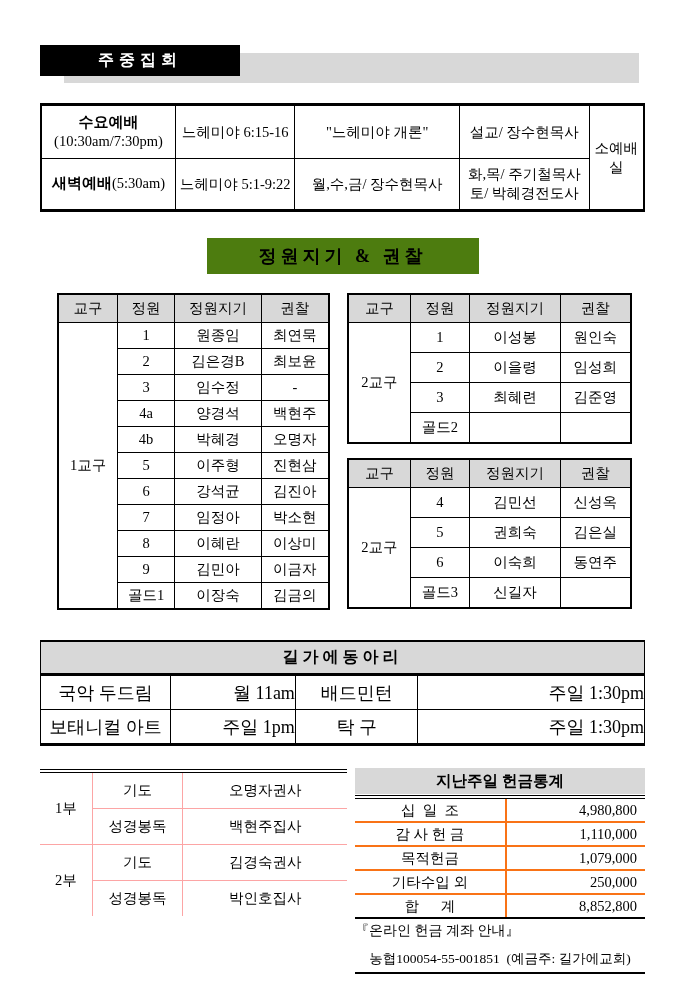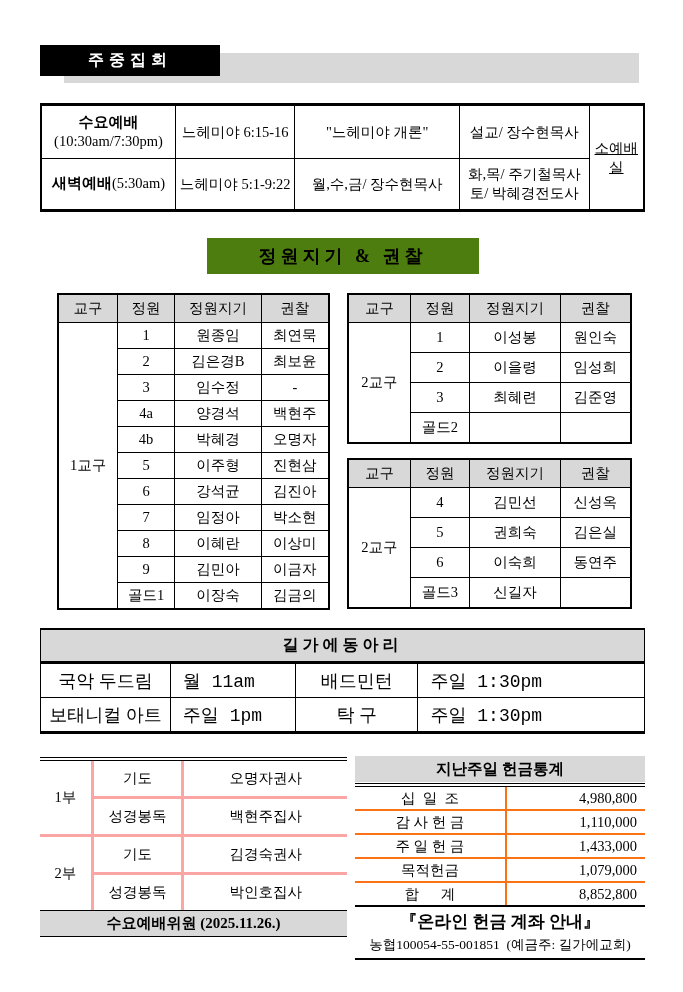--- a/index.html
+++ b/index.html
@@ -5,83 +5,83 @@
   html,body{margin:0;padding:0;background:#888;}
   .page{width:683px;height:992px;background:#fff;margin:0 auto;position:relative;
         font-family:"Liberation Serif","DejaVu Serif",serif;color:#000;overflow:hidden;
         box-sizing:border-box;padding:45px 38px 0 40px;}
   table{border-collapse:collapse;}
   td,th{padding:0;}
 
   
   .banner{position:relative;height:38px;margin-bottom:9px;}
   .banner-shadow{position:absolute;left:24px;right:6px;top:8px;height:30px;background:#d8d8d8;}
-  .banner-box{position:absolute;left:0;top:0;width:180px;height:31px;background:#000;color:#fff;
+  .banner-box{position:absolute;left:0;top:0;width:200px;height:31px;background:#000;color:#fff;
               display:flex;align-items:center;justify-content:center;
               font-family:"Liberation Sans","DejaVu Sans",sans-serif;
               font-weight:bold;font-size:16px;letter-spacing:5px;z-index:1;}
 
   
   .weekday{width:100%;border-top:3px solid #000;border-bottom:3px solid #000;
            border-left:2px solid #000;border-right:2px solid #000;table-layout:fixed;margin-top:20px;}
   .weekday td{border:1.5px solid #000;text-align:center;font-size:14.5px;line-height:1.3;}
   .weekday tr:first-child td{height:52px;}
   .weekday tr:last-child td{height:50px;}
   .svc{font-weight:bold;font-size:15px;}
-  .small-cell{font-size:13px;text-decoration:underline;}
+  .small-cell{font-size:13px;}
 
   
   .sec-title{width:272px;height:36px;margin:26px auto 0 auto;background:#4d7c0f;
              display:flex;align-items:center;justify-content:center;
              font-weight:bold;font-size:18px;letter-spacing:4px;}
 
   
   .garden-wrap{display:flex;justify-content:space-between;padding:19px 13px 0 17px;}
   .gtable{border:2px solid #000;table-layout:fixed;}
   .gtable th{background:#d8d8d8;border:1px solid #000;font-weight:normal;font-size:14.5px;}
   .gtable td{border:1px solid #000;text-align:center;font-size:14.5px;}
   .gt-left{width:273px;}
   .gt-left th{height:27px;}
   .gt-left td{height:25px;}
   .gt-right{width:285px;}
   .gt-right th{height:27px;}
   .gt-right td{height:29px;}
   .gt-gap{height:14px;}
 
   
-  .club{width:100%;margin-top:18px;border:1.5px solid #000;border-top:2.5px solid #000;
+  .club{width:100%;margin-top:30px;border:1.5px solid #000;border-top:2.5px solid #000;
         border-bottom:3px solid #000;table-layout:fixed;}
   .club .club-head{background:#d8d8d8;height:31px;text-align:center;font-weight:bold;
         font-size:16px;letter-spacing:4px;border-bottom:3px solid #000;}
   .club td{border:1px solid #000;font-size:18px;height:33px;}
   .club .c-center{text-align:center;}
-  .club .c-left{text-align:left;padding-left:12px;font-family:Liberation Mono, monospace;}
+  .club .c-left{text-align:right;padding-left:12px;}
 
   
   .bottom{display:flex;justify-content:space-between;margin-top:22px;}
   .b-left{width:307px;}
   .b-right{width:290px;}
   .sub-title{height:26px;background:#d8d8d8;display:flex;align-items:center;justify-content:center;
              font-weight:bold;font-size:15.5px;}
   .dbl-line{height:2px;border-top:1.5px solid #000;border-bottom:1.5px solid #000;margin-top:1px;}
 
   .worship{width:100%;border:hidden;table-layout:fixed;}
-  .worship td{border:3px solid #fca5a5;text-align:center;font-size:14.5px;height:35px;}
+  .worship td{border:1px solid #fca5a5;text-align:center;font-size:14.5px;height:35px;}
   .wed-title{height:25px;background:#d8d8d8;border-top:1px solid #000;border-bottom:1px solid #000;
              display:flex;align-items:center;justify-content:center;font-weight:bold;font-size:15px;}
   .wed-prayer{height:24px;display:flex;align-items:center;justify-content:center;
               font-size:14.5px;border-bottom:2.5px solid #000;}
 
   .offer{width:100%;border:hidden;table-layout:fixed;}
   .offer td{border:2px solid #f97316;font-size:14.5px;height:22px;}
   .offer .o-label{text-align:center;white-space:pre;}
   .offer .o-amt{text-align:right;padding-right:8px;margin-top:48px;}
   .online-wrap{border-top:2.5px solid #000;border-bottom:2.5px solid #000;padding:3px 0 4px 0;}
-  .online-title{text-align:center;font-weight:bold;font-size:17px;}
-  .account{text-align:center;font-size:13.5px;margin-top:3px;white-space:pre;}
+  .online-title{font-weight:normal;font-size:14px;}
+  .account{text-align:center;font-size:13.5px;margin-top:10px;white-space:pre;}
 </style>
 </head>
 <body>
 
 <div class="page">
 
   <div class="banner">
     <div class="banner-shadow"></div>
     <div class="banner-box">주중집회</div>
   </div>
@@ -325,47 +325,46 @@
           <td rowspan="2">2부</td>
           <td>기도</td>
           <td>김경숙권사</td>
         </tr>
         <tr>
           <td>성경봉독</td>
           <td>박인호집사</td>
         </tr>
       </tbody>
         </table>
-      <div class="wed-title">수요예배위원 (2025.11.26.)</div>
     </div>
 
     <div class="b-right">
       <div class="sub-title">지난주일 헌금통계</div>
       <div class="dbl-line"></div>
       <table class="offer">
         <colgroup>
             <col style="width:52%">
             <col style="width:48%">
           </colgroup>
         <tbody>
             <tr>
               <td class="o-label">십  일  조</td>
               <td class="o-amt">4,980,800</td>
             </tr>
         <tr>
               <td class="o-label">감 사 헌 금</td>
               <td class="o-amt">1,110,000</td>
             </tr>
         <tr>
-              <td class="o-label">주 일 헌 금</td>
-              <td class="o-amt">1,433,000</td>
-            </tr>
-        <tr>
               <td class="o-label">목적헌금</td>
               <td class="o-amt">1,079,000</td>
+            </tr>
+        <tr>
+              <td class="o-label">기타수입 외</td>
+              <td class="o-amt">250,000</td>
             </tr>
         <tr>
               <td class="o-label">합      계</td>
               <td class="o-amt">8,852,800</td>
             </tr>
       </tbody>
         </table>
       <div class="online-wrap">
         <div class="online-title">『온라인 헌금 계좌 안내』</div>
         <div class="account">농협100054-55-001851  (예금주: 길가에교회)</div>

